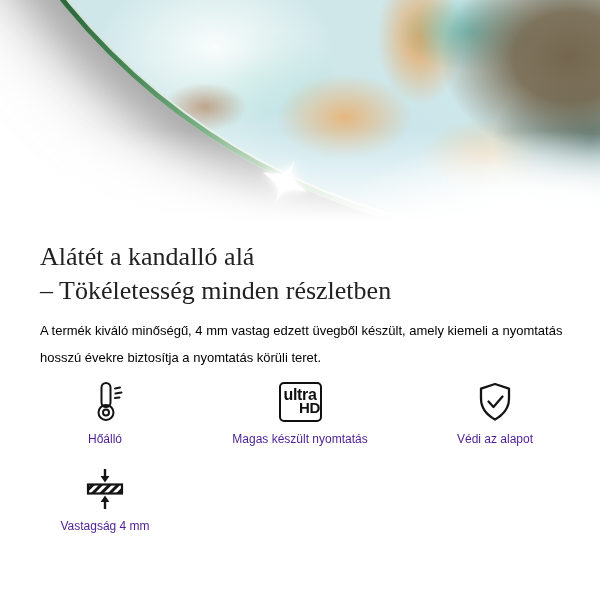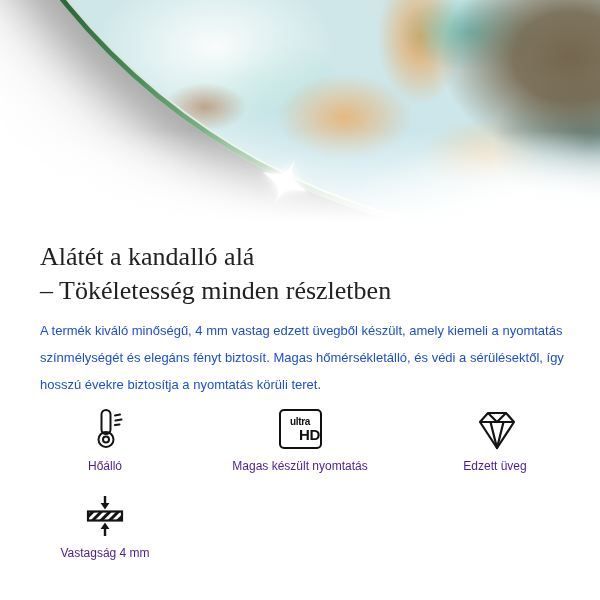--- a/index.html
+++ b/index.html
@@ -37,31 +37,31 @@
     transform:rotate(24deg);filter:drop-shadow(0 0 3px #fff) drop-shadow(0 0 7px rgba(255,255,255,.9));}
   .hero-fade{position:absolute;inset:0;pointer-events:none;
     background:
       linear-gradient(to bottom, rgba(255,255,255,0) 55%, rgba(255,255,255,.55) 76%, #fff 94%),
       radial-gradient(290px 130px at 545px 225px, rgba(255,255,255,.95) 25%, rgba(255,255,255,0) 72%);
   }
 
   
   .title{margin:4px 40px 0;font-family:"Liberation Serif","DejaVu Serif",serif;font-weight:400;
     font-size:26px;line-height:34px;color:#212121;}
-  .desc{margin:9px 40px 0;font-size:13px;line-height:27px;color:#1d4ed8;}
+  .desc{margin:9px 40px 0;font-size:13px;line-height:27px;color:#000000;}
   .desc div{white-space:nowrap;}
 
   
   .features{margin:8px 40px 0;display:grid;grid-template-columns:130px 260px 130px;row-gap:20px;}
   .feature{display:flex;flex-direction:column;align-items:center;}
   .ficon{width:46px;height:46px;display:flex;align-items:center;justify-content:center;}
   .flabel{margin-top:7px;font-size:12px;color:#4c1d95;}
   .uhd-box{width:39px;height:36px;border:2.5px solid #101010;border-radius:5px;
     display:flex;flex-direction:column;align-items:center;justify-content:center;color:#101010;}
-  .uhd-top{font-size:10px;font-weight:bold;line-height:10px;letter-spacing:-0.3px;}
+  .uhd-top{font-size:16px;font-weight:bold;line-height:10px;letter-spacing:-0.3px;}
   .uhd-bottom{font-size:15px;font-weight:bold;line-height:15px;letter-spacing:-0.3px;padding-left:19px;}
 </style>
 </head>
 <body>
 
 <div class="page">
 
   <div class="hero">
     <div class="disc">
       <div class="disc-face"></div>
@@ -74,21 +74,20 @@
     <div class="hero-fade"></div>
   </div>
 
   <h1 class="title" style="margin-top:4px;">
     <div>Alátét a kandalló alá</div>
     <div>– Tökéletesség minden részletben</div>
   </h1>
 
   <div class="desc">
     <div>A termék kiváló minőségű, 4 mm vastag edzett üvegből készült, amely kiemeli a nyomtatás</div>
-    <div>színmélységét és elegáns fényt biztosít. Magas hőmérsékletálló, és védi a sérülésektől, így</div>
     <div>hosszú évekre biztosítja a nyomtatás körüli teret.</div>
   </div>
 
   <div class="features">
 
     <div class="feature">
       <div class="ficon">
         <svg width="44" height="44" viewBox="0 0 44 44" fill="none" stroke="#141414" stroke-width="2">
           <rect x="18.5" y="3" width="9" height="24" rx="4.5"></rect>
           <circle cx="23" cy="32.5" r="7.5"></circle>
@@ -104,32 +103,30 @@
     <div class="feature">
       <div class="ficon">
         <div class="uhd-box">
           <div class="uhd-top">ultra</div>
           <div class="uhd-bottom">HD</div>
         </div>
       </div>
       <div class="flabel">Magas készült nyomtatás</div>
     </div>
 
-
     <div class="feature">
       <div class="ficon">
-        <svg width="44" height="44" viewBox="0 0 44 44" fill="none" stroke="#141414" stroke-width="2.2" stroke-linejoin="round">
-          <path d="M15 6 L33 6 L41 15 L24 41 L7 15 Z"></path>
-          <path d="M7 15 L41 15"></path>
-          <path d="M15 6 L24 15 L33 6"></path>
-          <path d="M17.5 15 L24 41 L30.5 15"></path>
+        <svg width="44" height="44" viewBox="0 0 44 44" fill="none" stroke="#141414" stroke-width="2.3" stroke-linejoin="round">
+          <path d="M22 4 L36 8.6 V18.5 C36 28.3 30.2 34.9 22 39.5 C13.8 34.9 8 28.3 8 18.5 V8.6 Z"></path>
+          <path d="M15.5 21.5 L20.5 27 L29.5 16.5" stroke-linecap="round"></path>
         </svg>
       </div>
-      <div class="flabel">Edzett üveg</div>
+      <div class="flabel">Védi az alapot</div>
     </div>
+
 
 
     <div class="feature">
       <div class="ficon">
         <svg width="44" height="44" viewBox="0 0 44 44">
           <defs>
             <pattern id="hx" width="6" height="6" patternUnits="userSpaceOnUse" patternTransform="rotate(45)">
               <rect width="6" height="6" fill="#ffffff"></rect>
               <rect width="3" height="6" fill="#141414"></rect>
             </pattern>

